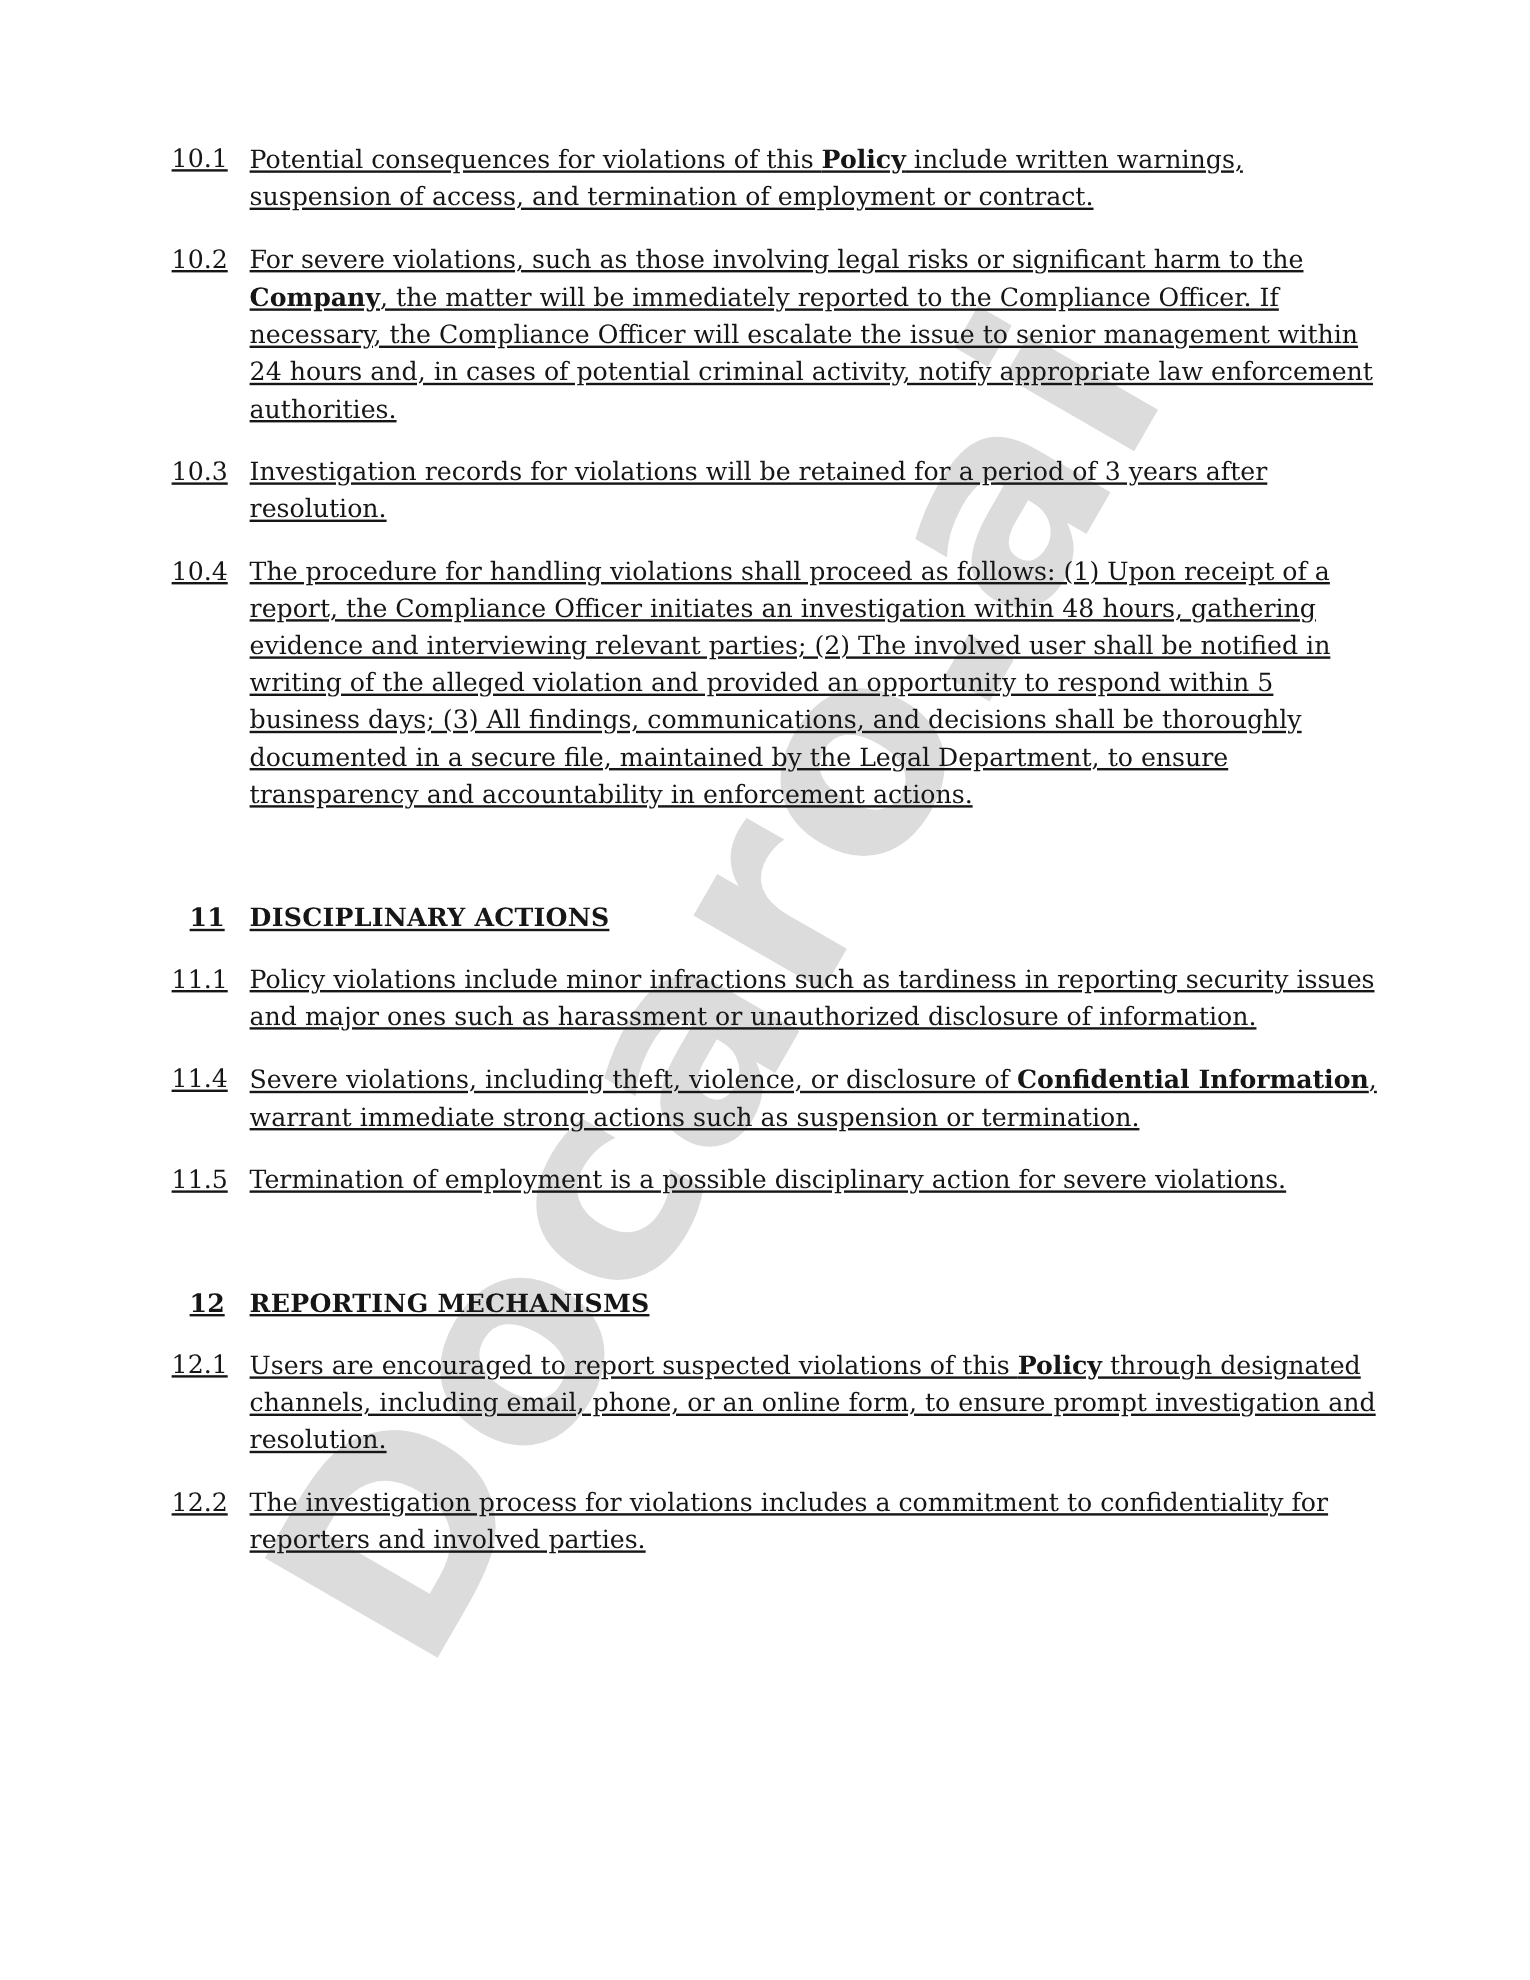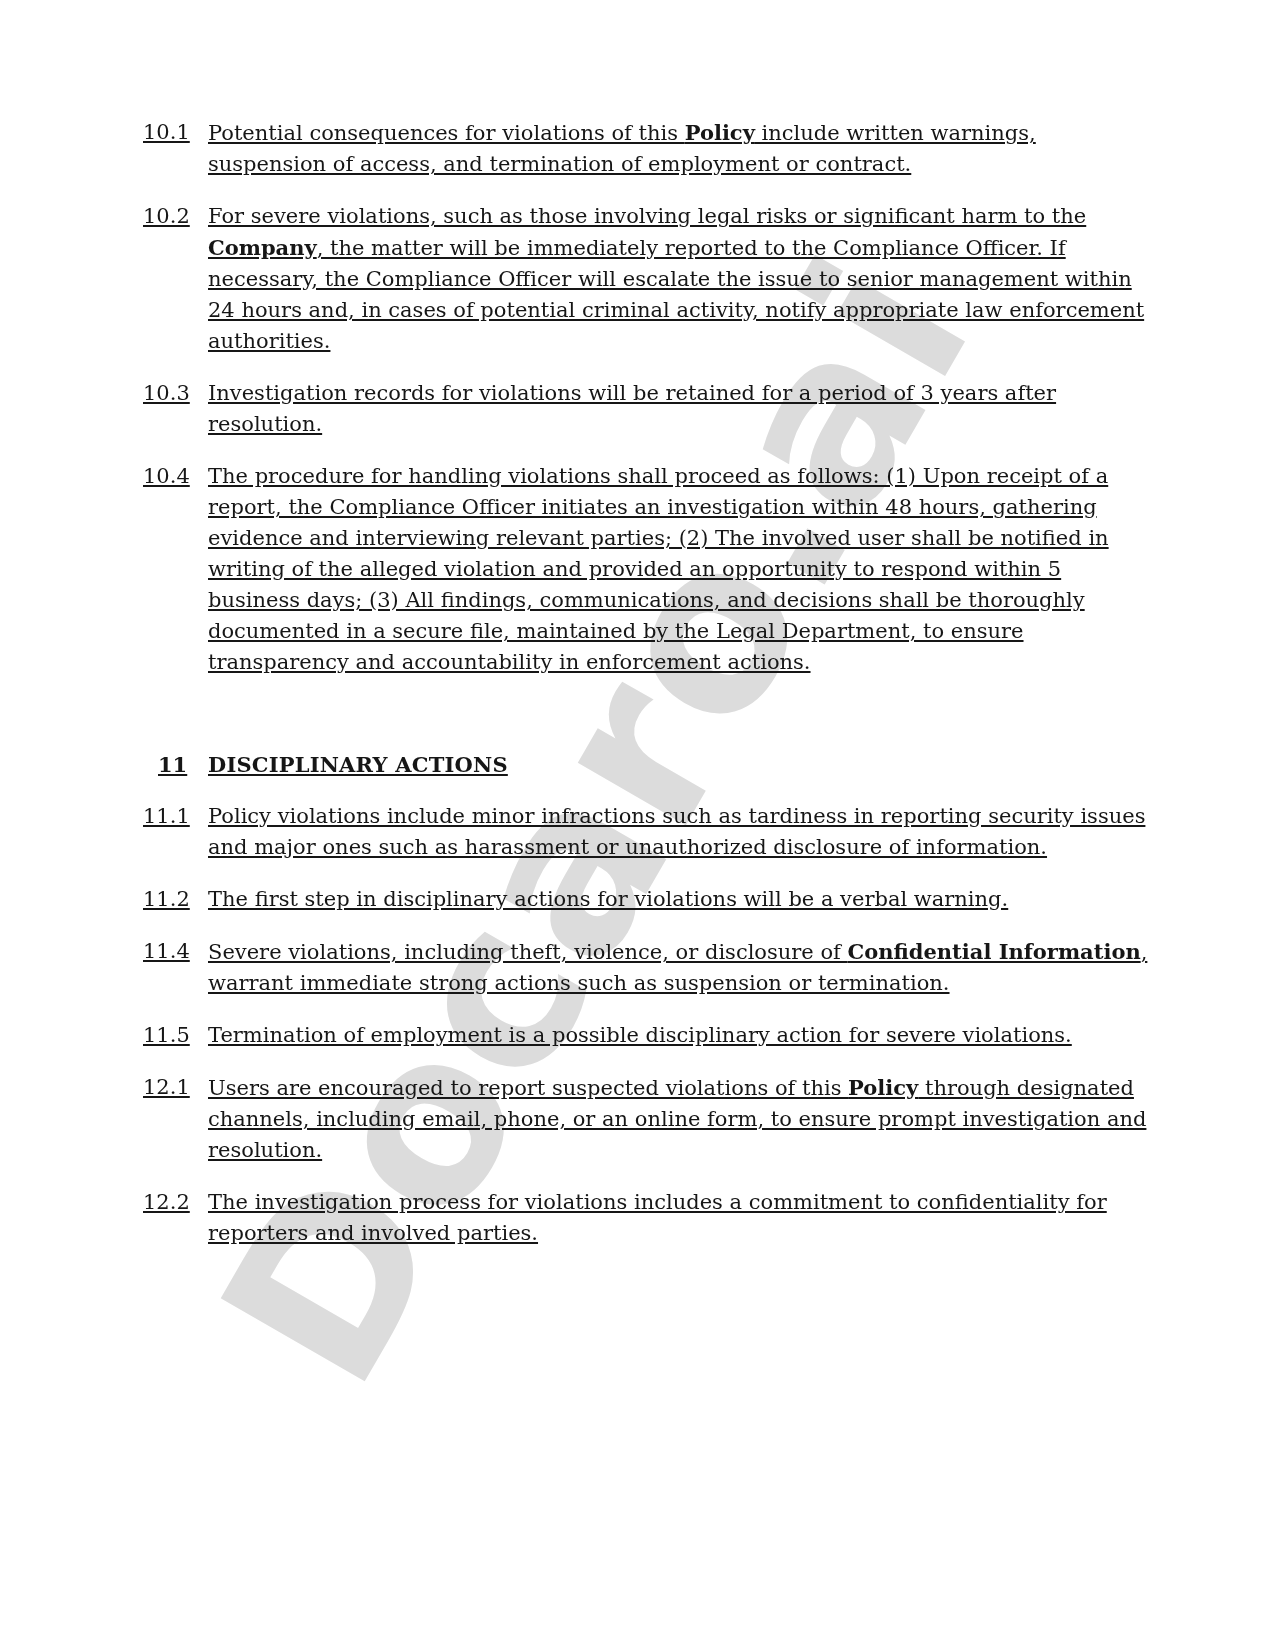--- a/index.html
+++ b/index.html
@@ -101,30 +101,30 @@
       </div>
       <div class="section-heading">
         <span class="section-number">11</span>
         <span class="section-title">DISCIPLINARY ACTIONS</span>
       </div>
       <div class="clause-row">
         <span class="clause-number">11.1</span>
         <span class="clause-text"><span>Policy violations include minor infractions such as tardiness in reporting security issues and major ones such as harassment or unauthorized disclosure of information.</span></span>
       </div>
       <div class="clause-row">
-        <span class="clause-number">11.2</span>
-        <span class="clause-text"><span>The first step in disciplinary actions for violations will be a verbal warning.</span></span>
-      </div>
-      <div class="clause-row">
         <span class="clause-number">11.4</span>
         <span class="clause-text"><span>Severe violations, including theft, violence, or disclosure of </span><strong>Confidential Information</strong><span>, warrant immediate strong actions such as suspension or termination.</span></span>
       </div>
       <div class="clause-row">
         <span class="clause-number">11.5</span>
         <span class="clause-text"><span>Termination of employment is a possible disciplinary action for severe violations.</span></span>
+      </div>
+      <div class="section-heading">
+        <span class="section-number">12</span>
+        <span class="section-title">REPORTING MECHANISMS</span>
       </div>
       <div class="clause-row">
         <span class="clause-number">12.1</span>
         <span class="clause-text"><span>Users are encouraged to report suspected violations of this </span><strong>Policy</strong><span> through designated channels, including email, phone, or an online form, to ensure prompt investigation and resolution.</span></span>
       </div>
       <div class="clause-row">
         <span class="clause-number">12.2</span>
         <span class="clause-text"><span>The investigation process for violations includes a commitment to confidentiality for reporters and involved parties.</span></span>
       </div>
     </div>

